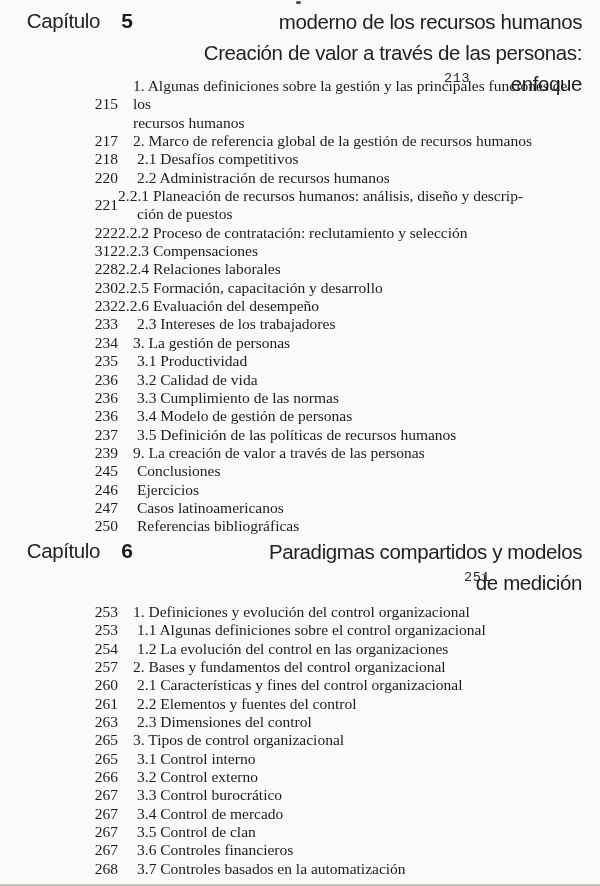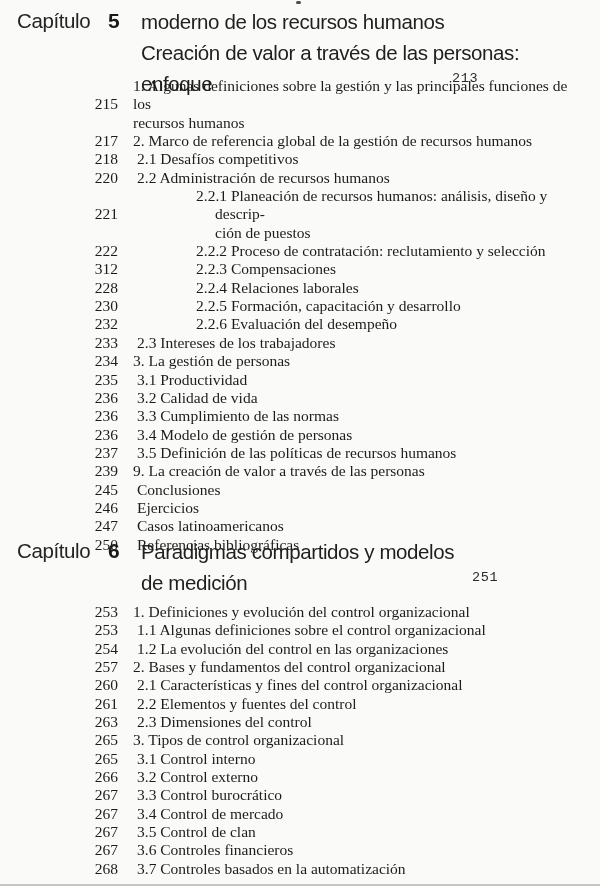--- a/index.html
+++ b/index.html
@@ -2,41 +2,41 @@
 <html><head>
 <meta charset="utf-8">
 <style>
   html,body{margin:0;padding:0;}
   body{
     width:600px;height:886px;position:relative;overflow:hidden;
     background:#fafaf8;color:#1c1c1c;
     font-family:"Liberation Serif","DejaVu Serif",serif;
   }
   
-  .chapter{position:absolute;left:8px;right:0;}
+  .chapter{position:absolute;left:0;right:0;text-align:right;}
   .ch5{top:6px;}
   .ch6{top:536px;}
   .chap-row{display:flex;align-items:flex-start;
     font-family:"Liberation Sans","DejaVu Sans",sans-serif;}
   .chap-label{margin-left:9px;width:91px;font-size:20.5px;letter-spacing:-0.4px;padding-top:3px;color:#242424;}
   .chap-num{width:33px;font-size:21px;font-weight:bold;padding-top:3px;color:#1a1a1a;}
   .chap-title{flex:1;position:relative;font-size:20.5px;line-height:31px;letter-spacing:-0.4px;padding-right:18px;color:#1f1f1f;}
   .chap-page{position:absolute;font-size:13.5px;letter-spacing:0.6px;bottom:5px;color:#2a2a2a;font-family:Liberation Mono, monospace;}
   .ch5 .chap-page{left:311px;}
   .ch6 .chap-page{left:331px;}
   
   .toc{position:absolute;left:0;width:600px;font-size:15.5px;line-height:18.35px;}
   .toc5{top:77px;}
   .toc6{top:603px;}
   .row{display:flex;align-items:center;}
   .pg{width:118px;text-align:right;flex:none;}
   .txt{flex:1;white-space:pre-wrap;margin-right:18px;}
   .lvl1 .txt{margin-left:15px;}
   .lvl2 .txt{margin-left:19px;}
-  .lvl3 .txt{margin-left:78px;padding-left:19px;text-indent:-19px;}
+  .lvl3 .txt{padding-left:19px;text-indent:-19px;}
   
   .speck{position:absolute;top:1px;left:296px;width:5px;height:3px;background:#4d4d4a;border-radius:2px;}
   .page-edge{position:absolute;bottom:0;left:0;right:0;height:2px;background:#c6c6c0;}
 </style>
 </head>
 <body>
 
 <div class="chapter ch5">
   <div class="chap-row">
     <div class="chap-label">Capítulo</div>

